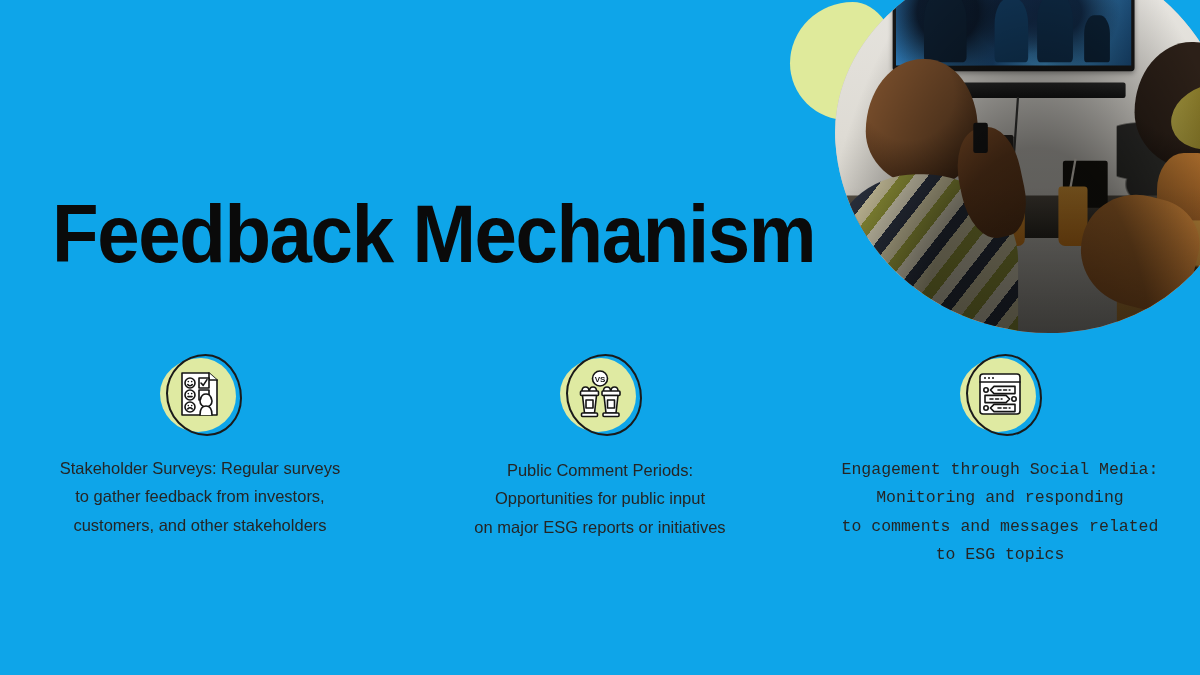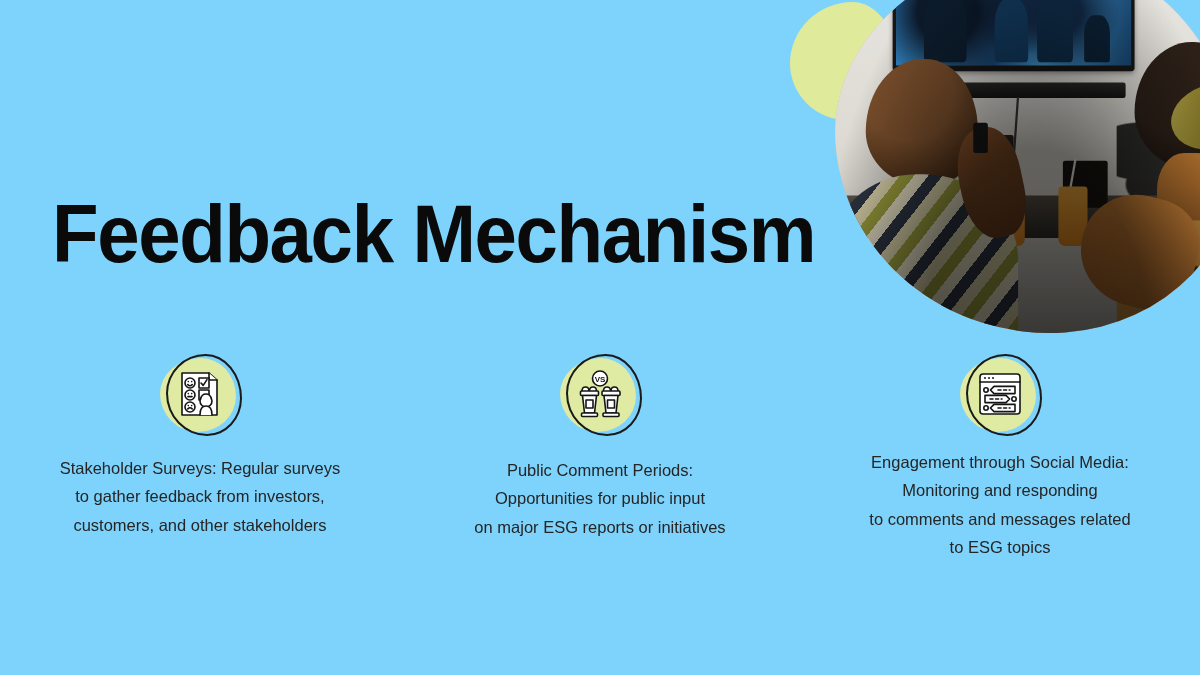--- a/index.html
+++ b/index.html
@@ -12,21 +12,21 @@
     height: 675px;
     position: relative;
     overflow: hidden;
     font-family: "Liberation Sans", sans-serif;
     -webkit-font-smoothing: antialiased;
   }
 
   .slide {
     position: absolute;
     inset: 0;
-    background: #7dd3fc;
+    background: #0ea5e9;
   }
 
   
   .accent-blob {
     position: absolute;
     left: 790px;
     top: 2px;
     width: 108px;
     height: 118px;
     background: #dfea9b;
@@ -348,21 +348,21 @@
     text-align: center;
     font-family: "Liberation Sans", sans-serif;
     font-size: 16.5px;
     line-height: 1.72;
     color: #252525;
     white-space: pre-line;
     max-width: 370px;
   }
   .col.c1 .col-text { }
   .col.c2 .col-text { margin-top: 20px; }
-  .col.c3 .col-text { margin-top: 12px; }
+  .col.c3 .col-text { margin-top: 20px; font-family: Liberation Mono, monospace; }
 </style>
 </head>
 <body>
 
 <div class="slide">
 
   <div class="accent-blob"></div>
 
   <div class="photo-blob">
     <div class="photo-inner">

